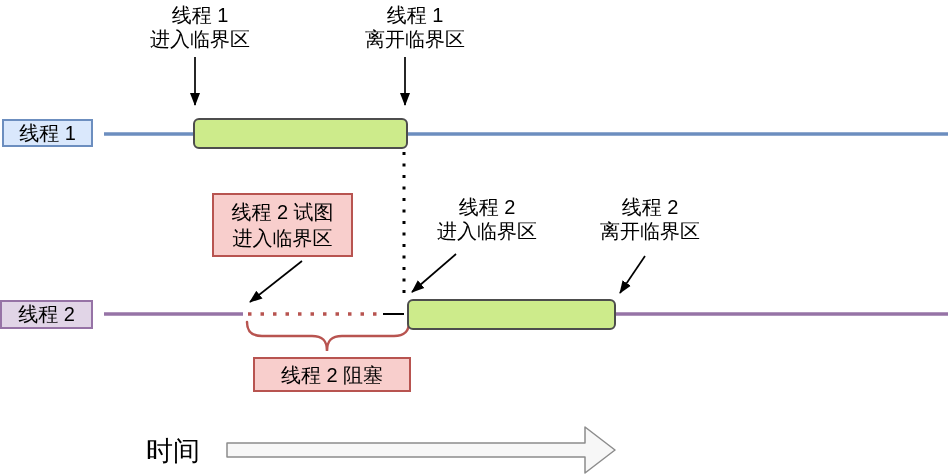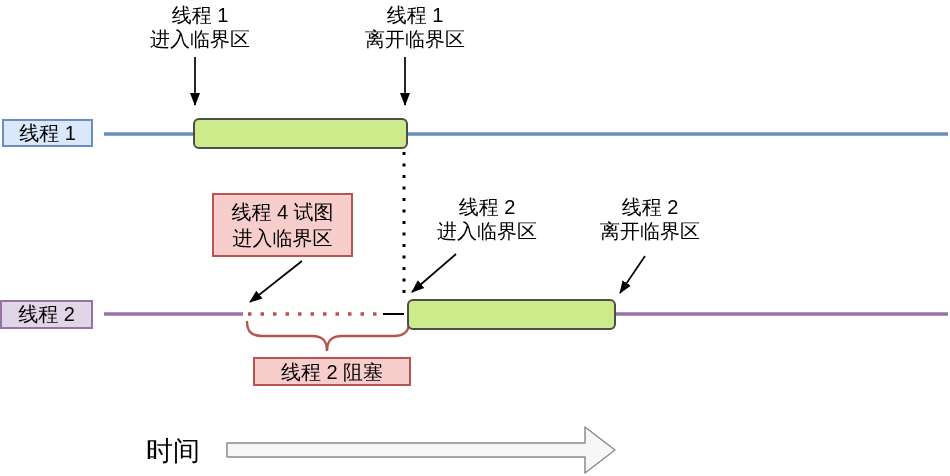--- a/index.html
+++ b/index.html
@@ -68,36 +68,36 @@
     <div>线程 1</div>
     <div>离开临界区</div>
   </div>
 
   <div class="thread-box" style="left:2px;top:119px;width:91px;height:28px;">
     <span>线程 1</span>
   </div>
   <div class="cs-bar" style="left:193px;top:118px;width:215px;height:31px;"></div>
 
   <div class="pink-box" style="left:212px;top:193px;width:141px;height:64px;">
-    <div>线程 4 试图</div>
+    <div>线程 2 试图</div>
     <div>进入临界区</div>
   </div>
   <div class="note" style="left:397px;top:195px;width:180px;">
     <div>线程 2</div>
     <div>进入临界区</div>
   </div>
   <div class="note" style="left:560px;top:195px;width:180px;">
     <div>线程 2</div>
     <div>离开临界区</div>
   </div>
 
   <div class="thread-box t2" style="left:0px;top:300px;width:93px;height:29px;">
     <span>线程 2</span>
   </div>
   <div class="cs-bar" style="left:407px;top:299px;width:209px;height:31px;"></div>
 
-  <div class="pink-box" style="left:253px;top:357px;width:158px;height:29px;">
+  <div class="pink-box" style="left:253px;top:357px;width:158px;height:35px;">
     <div>线程 2 阻塞</div>
   </div>
 
   <div class="time-label" style="left:146px;top:433px;">时间</div>
 
 </div>
 
 </body></html>

